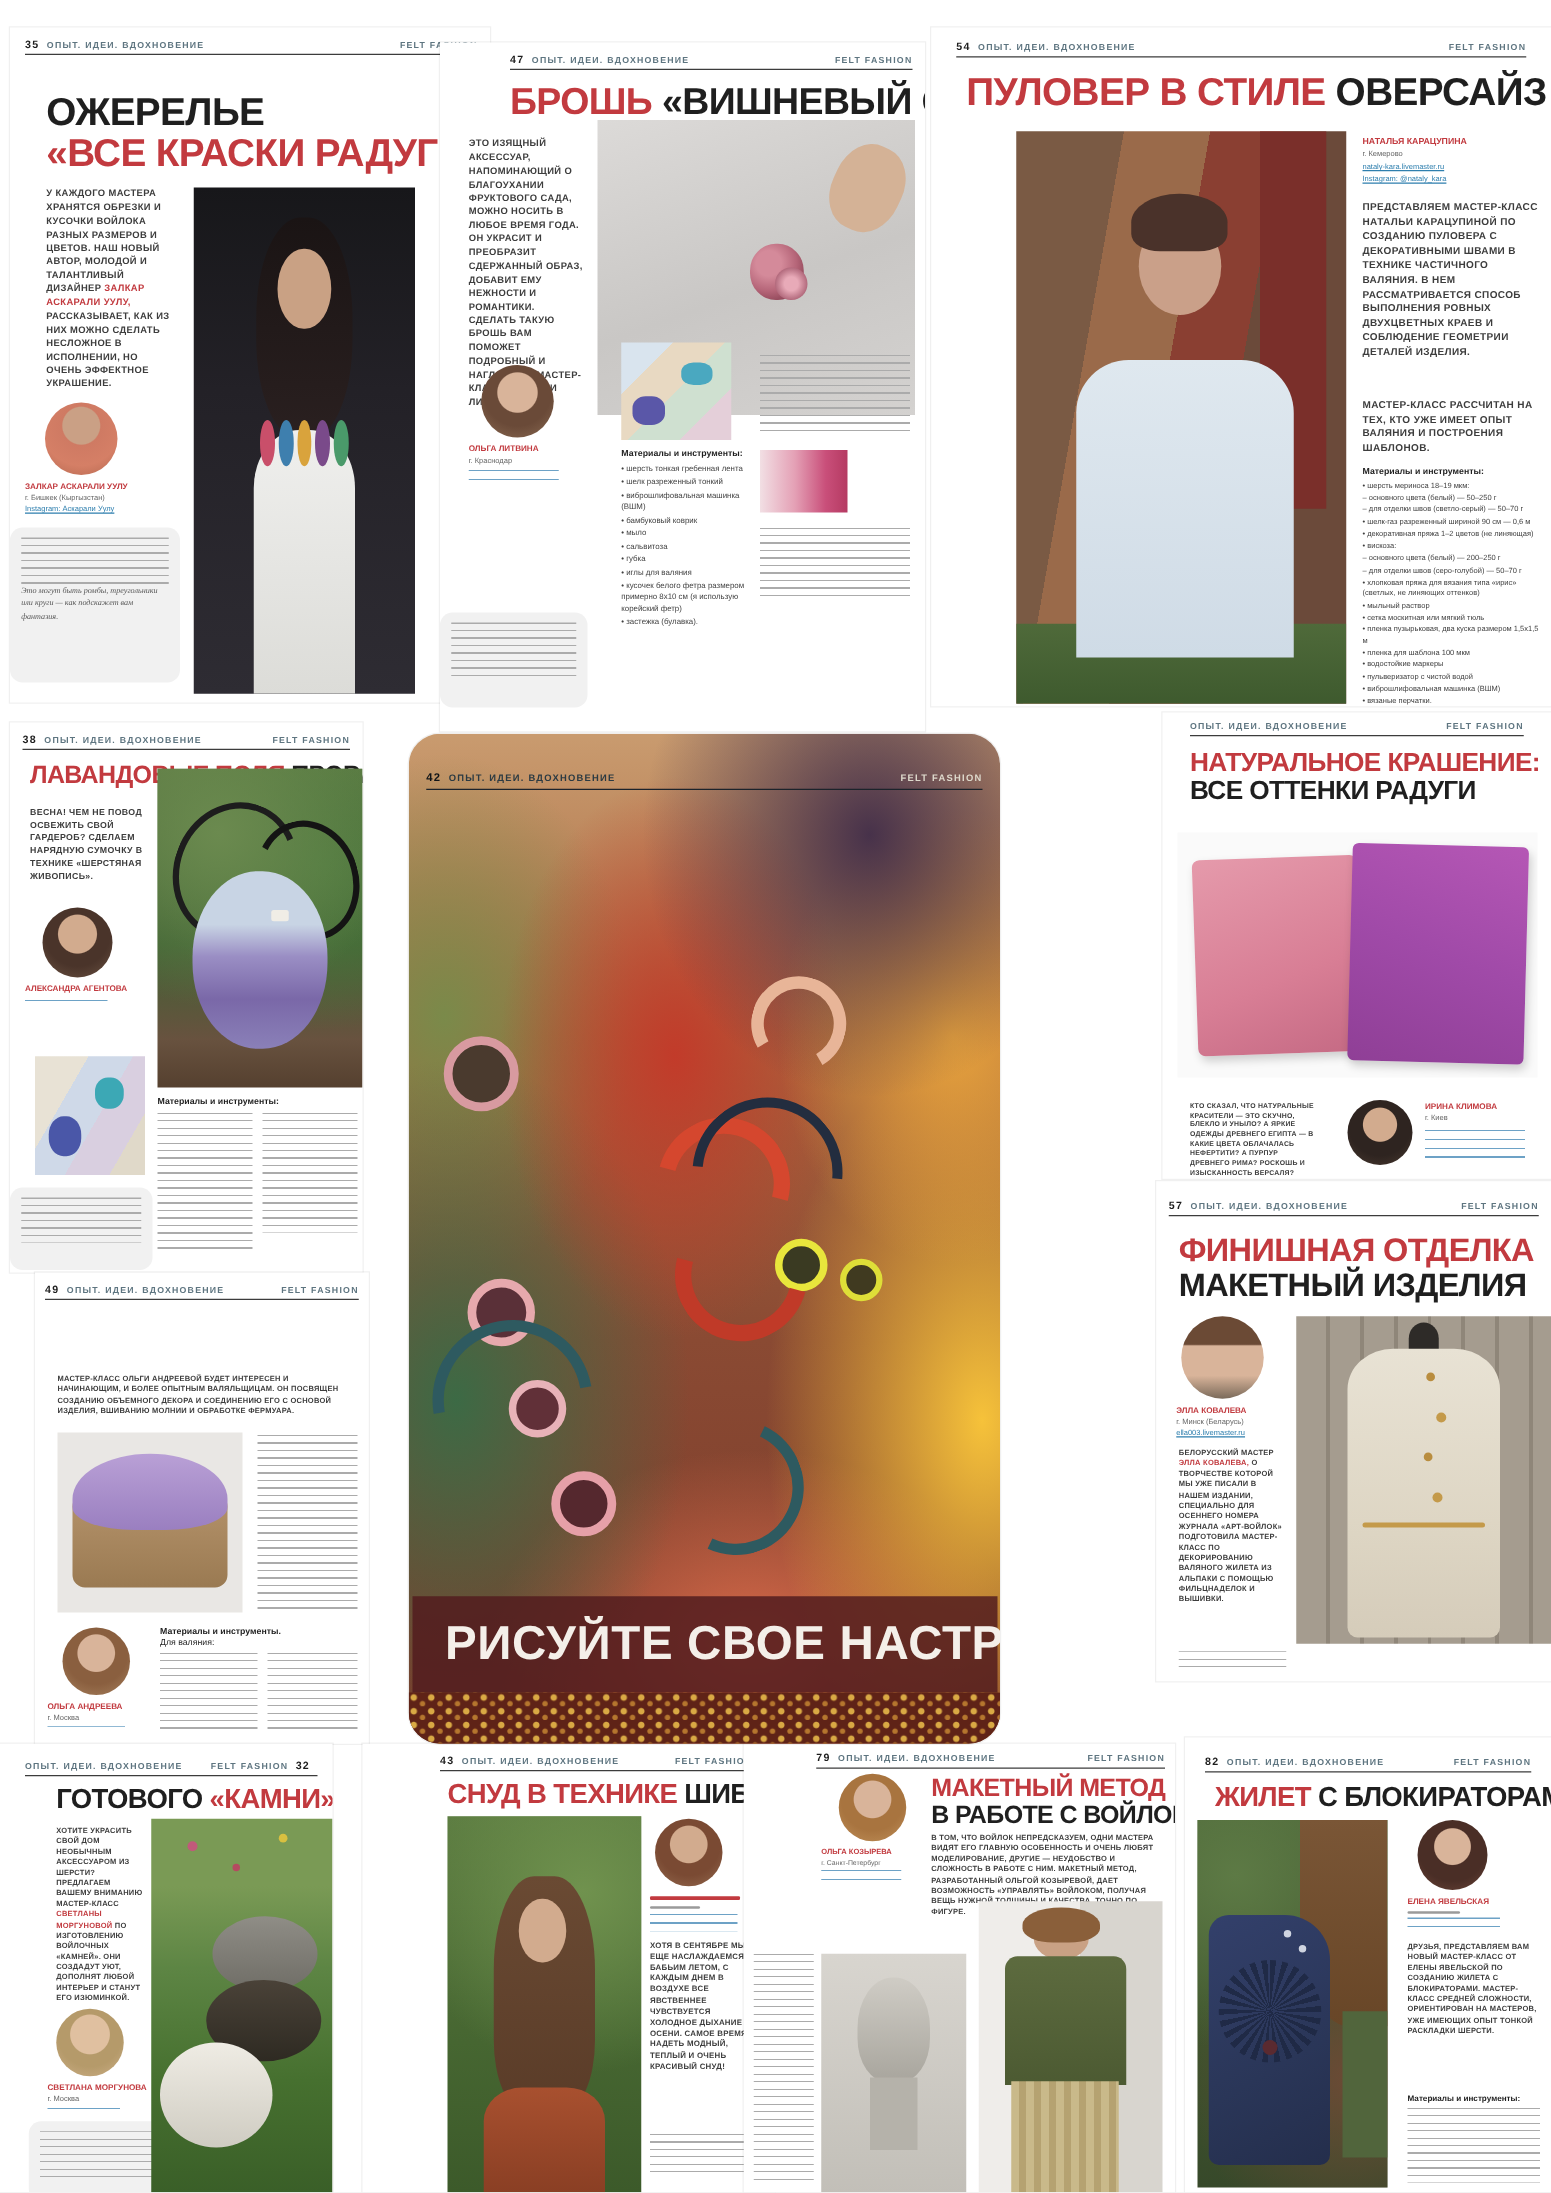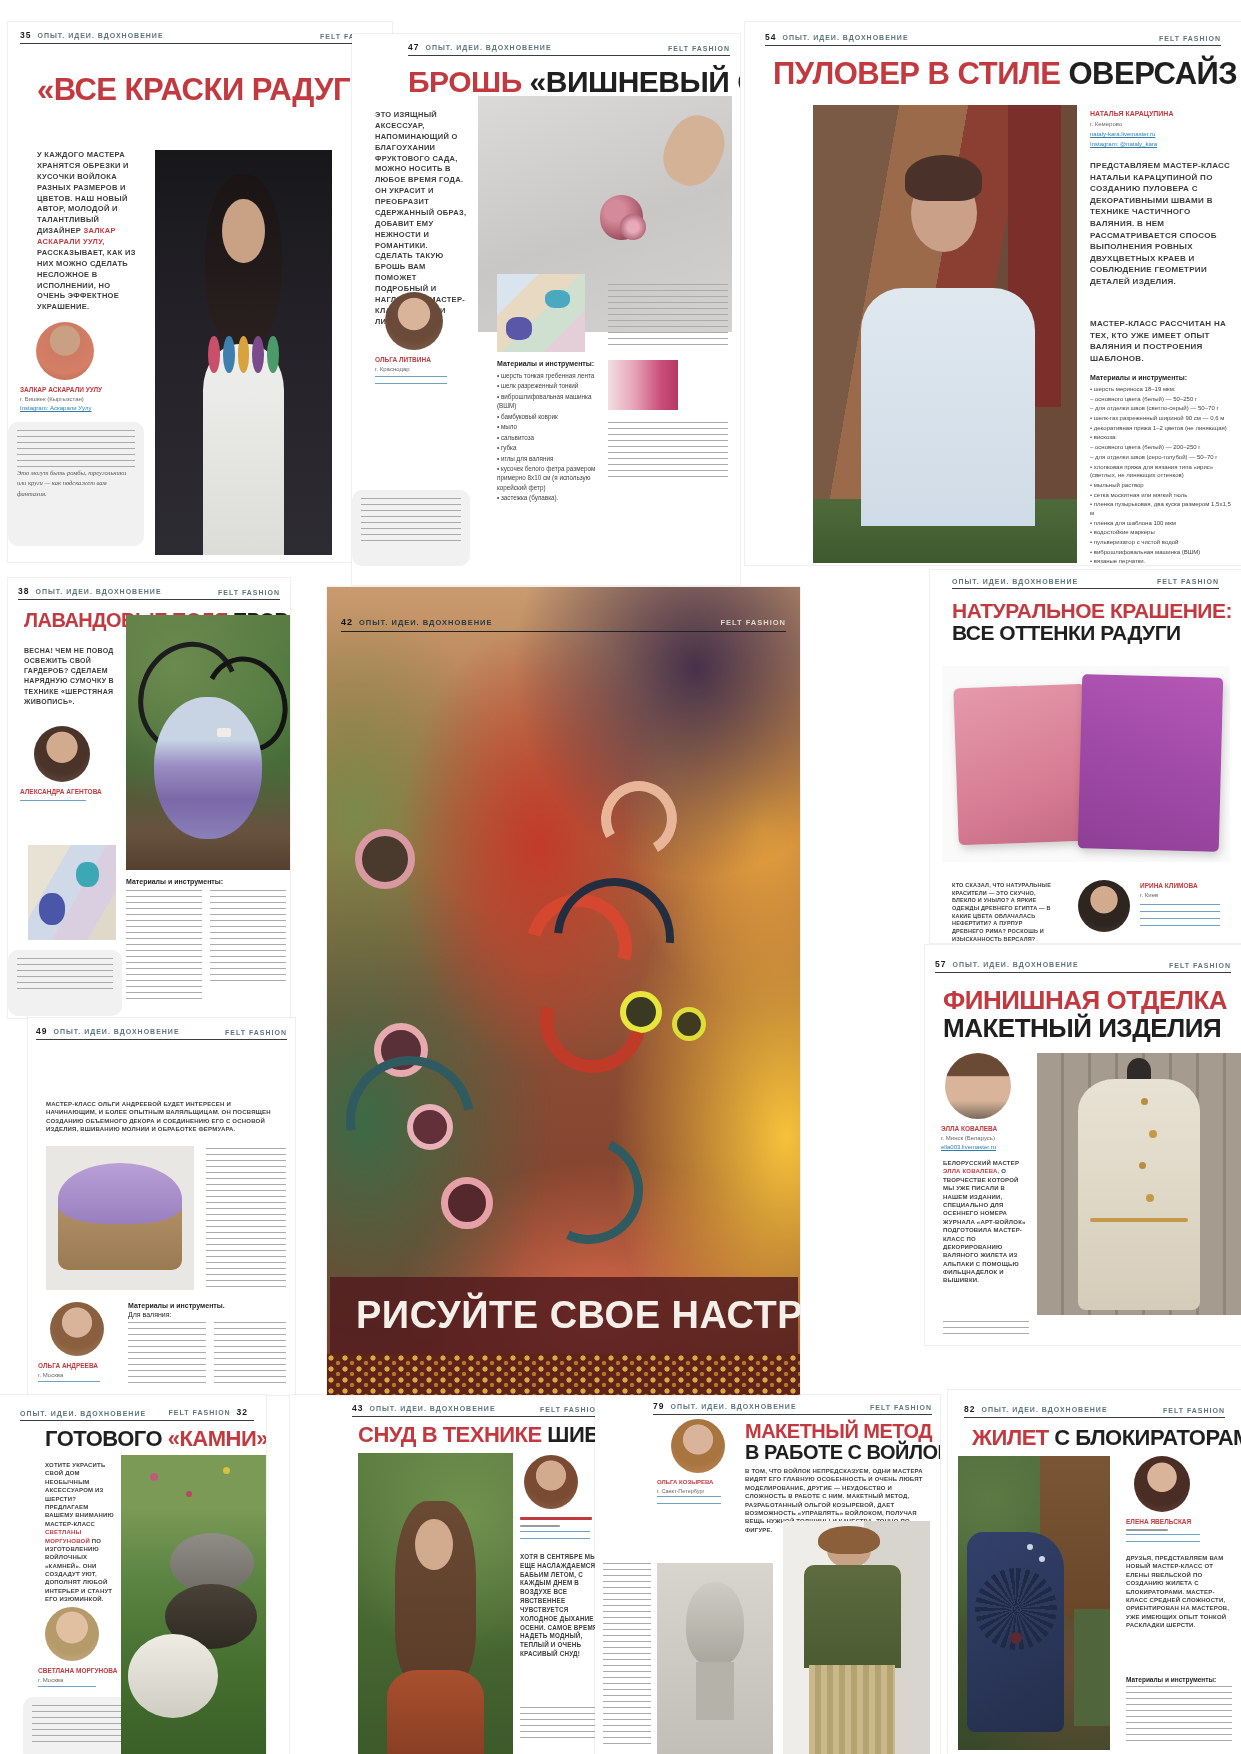--- a/index.html
+++ b/index.html
@@ -43,20 +43,21 @@
 <body>
 
 <div class="canvas">
 
   <div class="page" style="left:8px;top:22px;width:384px;height:540px;">
     <div class="hdr" style="left:12px;top:8px;width:362px;">
       <span><span class="num">35</span><span>ОПЫТ. ИДЕИ. ВДОХНОВЕНИЕ</span></span>
       <span>FELT FASHION</span>
     </div>
     <div class="title" style="left:29px;top:52px;font-size:31px;">
+      <div>ОЖЕРЕЛЬЕ</div>
       <div class="red">«ВСЕ КРАСКИ РАДУГИ»</div>
     </div>
     <div class="lead" style="left:29px;top:128px;width:100px;">
       <span>У каждого мастера хранятся обрезки и кусочки войлока разных размеров и цветов. Наш новый автор, молодой и талантливый дизайнер </span><span class="red">Залкар Аскарали уулу,</span><span> рассказывает, как из них можно сделать несложное в исполнении, но очень эффектное украшение.</span>
     </div>
     <div class="avatar" style="left:28px;top:300px;width:58px;height:58px;background:radial-gradient(circle at 50% 32%,#caa085 30%,#cf7a63 32%,#d57f66 65%,#b5684f);"></div>
     <div class="aname" style="left:12px;top:364px;width:120px;">ЗАЛКАР АСКАРАЛИ УУЛУ</div>
     <div class="acity" style="left:12px;top:374px;">г. Бишкек (Кыргызстан)</div>
     <div class="alink" style="left:12px;top:383px;">Instagram: Аскарали Уулу</div>
     <div class="qbox" style="left:0px;top:400px;width:118px;height:108px;">
@@ -216,21 +217,21 @@
   </div>
 
   <div class="page" style="left:327px;top:587px;width:473px;height:808px;z-index:3;background:
       radial-gradient(ellipse 260px 300px at 78% 10%, rgba(58,40,72,.9), transparent 70%),
       radial-gradient(ellipse 200px 260px at 92% 30%, #e8a33c, transparent 70%),
       radial-gradient(ellipse 240px 420px at 97% 68%, #f6c23a, transparent 72%),
       radial-gradient(ellipse 200px 320px at 45% 32%, #c23b2a, transparent 70%),
       radial-gradient(ellipse 260px 380px at 8% 66%, #3c6a45, transparent 72%),
       radial-gradient(ellipse 220px 300px at 6% 28%, #7a8a4a, transparent 70%),
       radial-gradient(ellipse 300px 220px at 58% 90%, #d86a4a, transparent 70%),
-      linear-gradient(180deg,#c99b6f,#a8683f 30%,#8a4a33 60%,#7a3a2a);">
+      linear-gradient(180deg,#c99b6f,#a8683f 30%,#8a4a33 60%,#7a3a2a); border-radius: 25px;">
     <div class="arthdr" style="left:14px;top:30px;width:445px;">
       <span><span class="num">42</span><span>ОПЫТ. ИДЕИ. ВДОХНОВЕНИЕ</span></span>
       <span class="brand">FELT FASHION</span>
     </div>
     <div class="ring" style="left:10%;top:54%;width:40px;height:40px;border:7px solid #e6a9ad;background:#5a3038;"></div>
     <div class="ring" style="left:17%;top:64%;width:34px;height:34px;border:6px solid #e8b2b8;background:#613038;"></div>
     <div class="ring" style="left:24%;top:73%;width:38px;height:38px;border:7px solid #e6a0a8;background:#55282e;"></div>
     <div class="ring" style="left:6%;top:30%;width:46px;height:46px;border:7px solid #d89aa0;background:#4a3a2e;"></div>
     <div class="ring" style="left:4%;top:58%;width:110px;height:110px;border:9px solid transparent;border-left-color:#2e5a60;border-top-color:#2e5a60;transform:rotate(35deg);"></div>
     <div class="ring" style="left:44%;top:68%;width:90px;height:90px;border:9px solid transparent;border-right-color:#2e5a60;border-bottom-color:#2e5a60;transform:rotate(-20deg);"></div>

